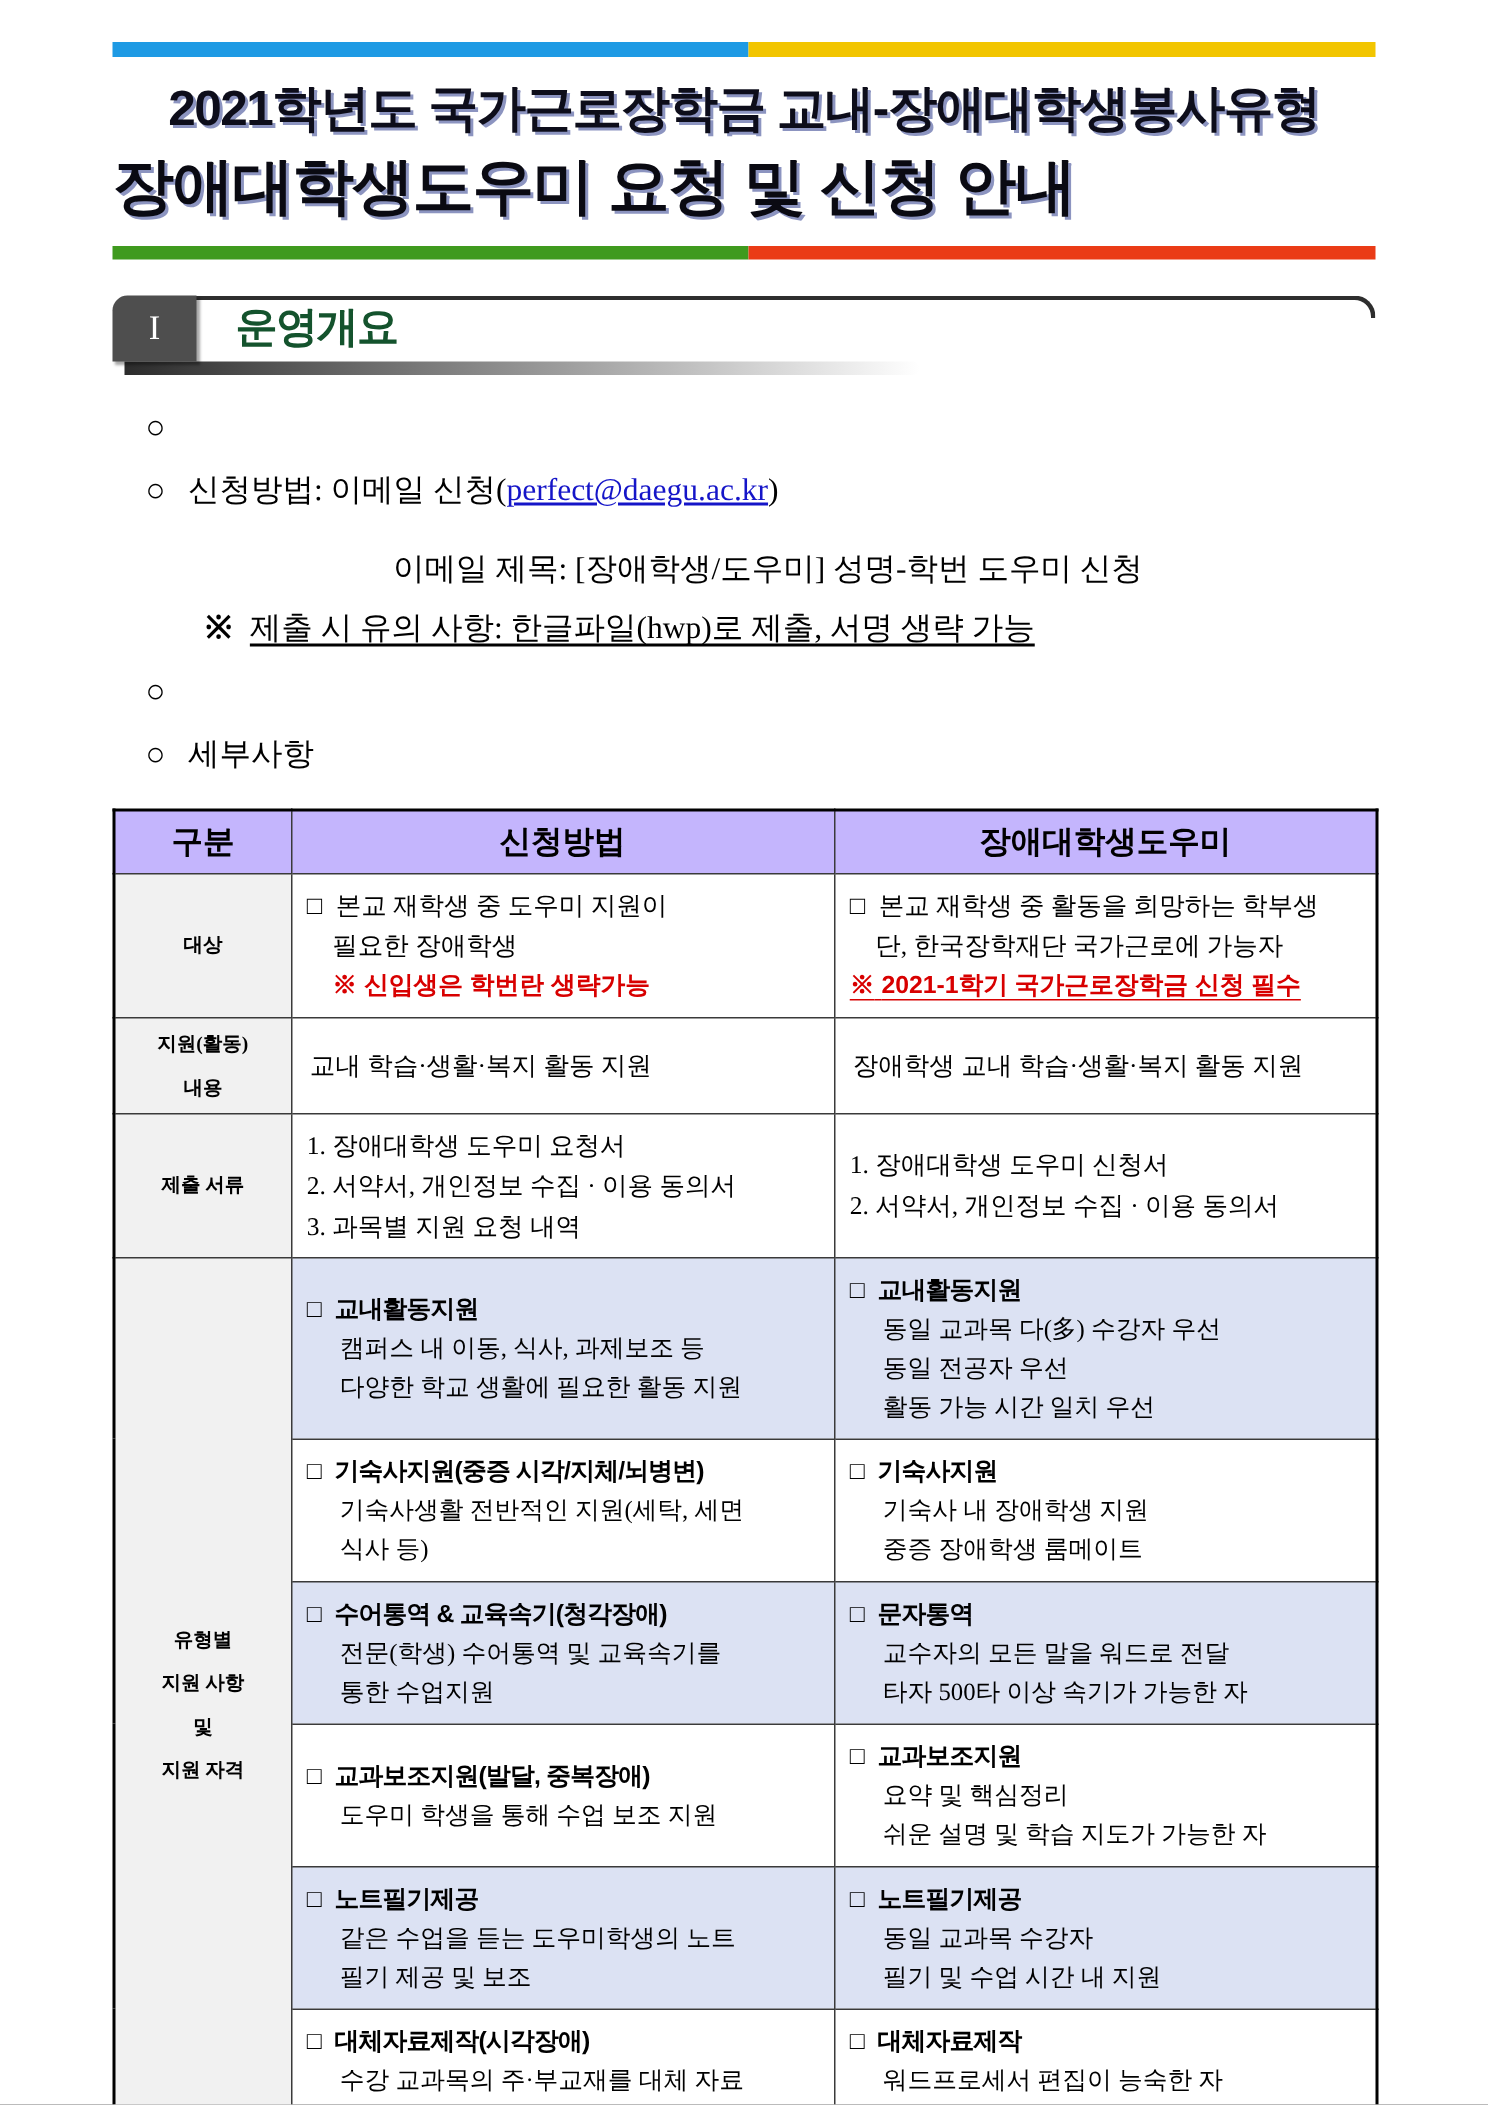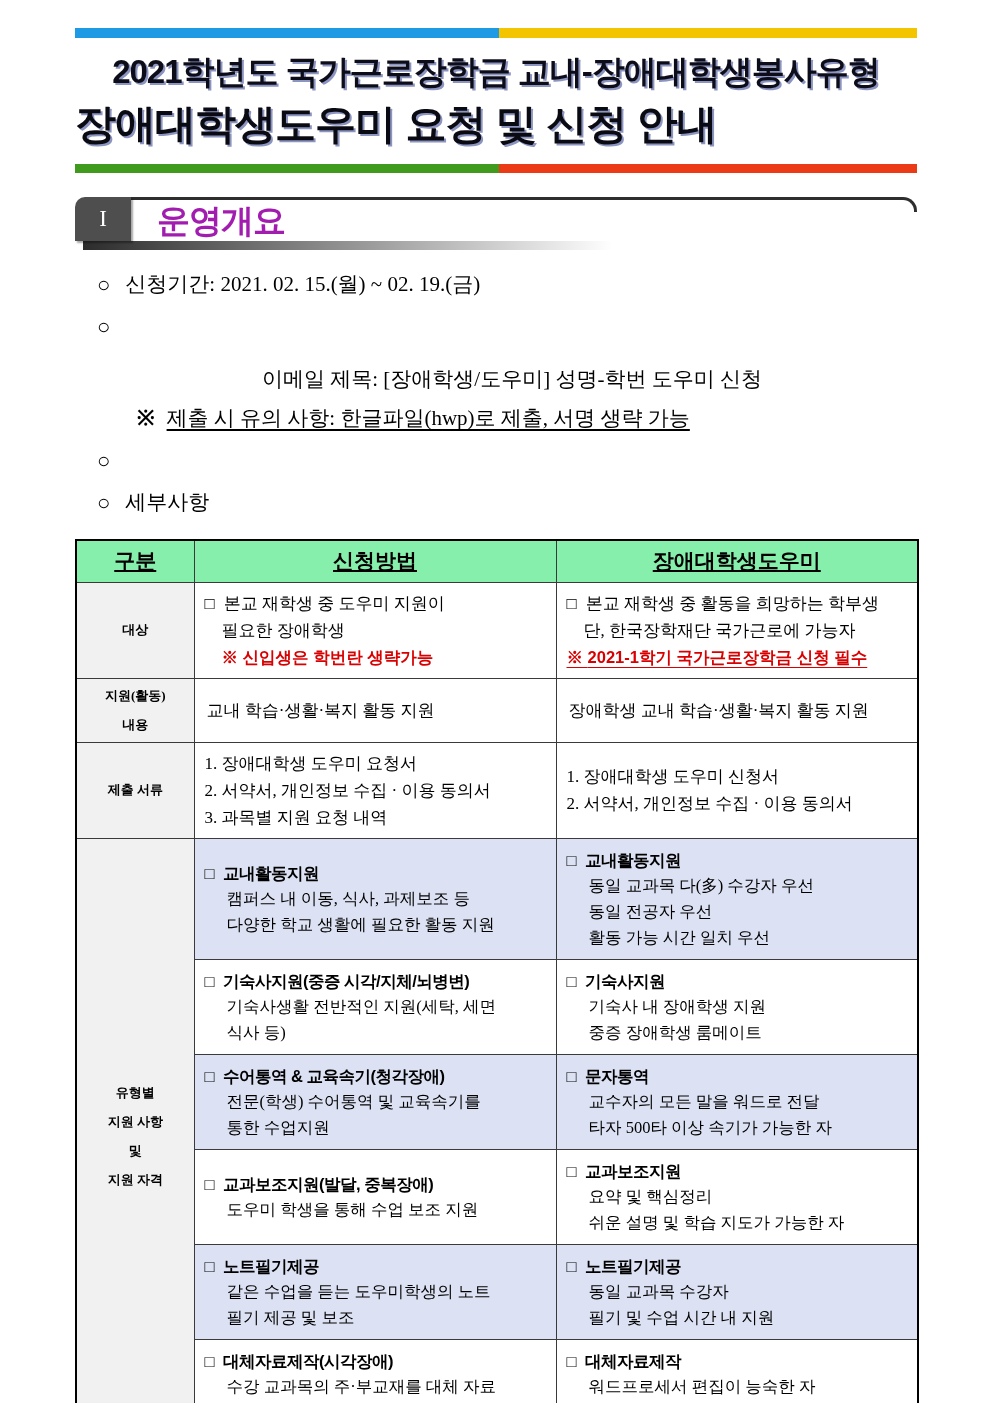--- a/index.html
+++ b/index.html
@@ -28,22 +28,22 @@
 
   
   .sec { position:relative; height:46px; margin-top:24px; }
   .sec-rule { position:absolute; top:0; left:40px; right:0; height:15px;
               border-top:3px solid #2e2e2e; border-right:3px solid #2e2e2e;
               border-top-right-radius:14px; }
   .sec-box { position:absolute; top:0; left:0; width:56px; height:44px; background:#4e4e4e;
              border-top-left-radius:10px; color:#fff; font-size:23px;
              display:flex; align-items:center; justify-content:center; z-index:2;
              box-shadow:2px 2px 2px rgba(0,0,0,.35); }
-  .sec-title { position:absolute; left:82px; top:2px; font-size:33px; font-weight:bold;
-               font-family:"Liberation Sans", sans-serif; letter-spacing:-1px; color:#a21caf; z-index:2;}
+  .sec-title { position:absolute; left:82px; top:2px; font-size:28px; font-weight:bold;
+               font-family:"Liberation Sans", sans-serif; letter-spacing:-1px; color:#14532d; z-index:2;}
   .sec-grad { height:9px; width:530px; margin-left:8px;
               background:linear-gradient(to right,#2c2c2c,#9d9d9d 55%,#ffffff 100%);
               border-radius:0 5px 5px 0; position:relative; top:-2px; }
 
   
   .bullets { margin-top:16px; font-size:21px; }
   .bullet { display:flex; margin:9px 0; line-height:33px; padding-left:22px; }
   .bullet .o { font-size:22px; margin-right:15px; }
   .sub-line { margin-left:187px; line-height:33px; margin-top:20px; }
   .note-line { margin-left:62px; line-height:33px; margin-top:6px; display:flex; }
@@ -52,21 +52,21 @@
   a.email { color:#1515c8; text-decoration:underline; }
 
   
   table.main { border-collapse:collapse; width:842px; margin-top:20px; table-layout:fixed;
                font-size:17px; }
   table.main col.c1 { width:118px; }
   table.main col.c2 { width:362px; }
   table.main col.c3 { width:362px; }
   table.main th, table.main td { border:1px solid #3a3a3a; vertical-align:middle; }
   table.main { border:2px solid #000; }
-  th.hd { height:42px; font-size:21px; font-weight:bold; text-align:center; background:#86efac;text-decoration:underline; }
+  th.hd { height:42px; font-size:21px; font-weight:bold; text-align:center; background:#c4b5fd; }
   .gcol { background:#f1f1f1; text-align:center; font-weight:bold; font-size:13px; }
   td.body-cell { padding:7px 10px; vertical-align:top; }
   .ln { line-height:27px; }
   .ind { padding-left:17px; }
   .red { color:#d80000; font-weight:bold; font-family:"Liberation Sans", sans-serif; font-size:16.5px; }
   .red.u { text-decoration:underline; text-underline-offset:4px; }
   .cb { margin-right:9px; }
   td.single { padding:20px 12px; font-size:17px; }
   .label-lines div { line-height:29px; }
   
@@ -98,25 +98,27 @@
     <div class="sec-rule"></div>
     <div class="sec-box">I</div>
     <div class="sec-title">운영개요</div>
   </div>
   <div class="sec-grad"></div>
 
   <div class="bullets">
 
     <div class="bullet">
       <span class="o">○</span>
-      <span>신청기간: 2021. 02. 15.(월) ~ 02. 19.(금)</span>
-    </div>
-
-    <div class="bullet">
-      <span class="o">○</span>
+    </div>
+
+    <div class="bullet">
+      <span class="o">○</span>
+      <span>
+        <span>신청방법: 이메일 신청(</span><a class="email" href="#">perfect@daegu.ac.kr</a><span>)</span>
+      </span>
     </div>
 
     <div class="sub-line">이메일 제목: [장애학생/도우미] 성명-학번 도우미 신청</div>
 
     <div class="note-line">
       <span class="rm">※</span>
       <span class="nt">제출 시 유의 사항: 한글파일(hwp)로 제출, 서명 생략 가능</span>
     </div>
 
     <div class="bullet">

